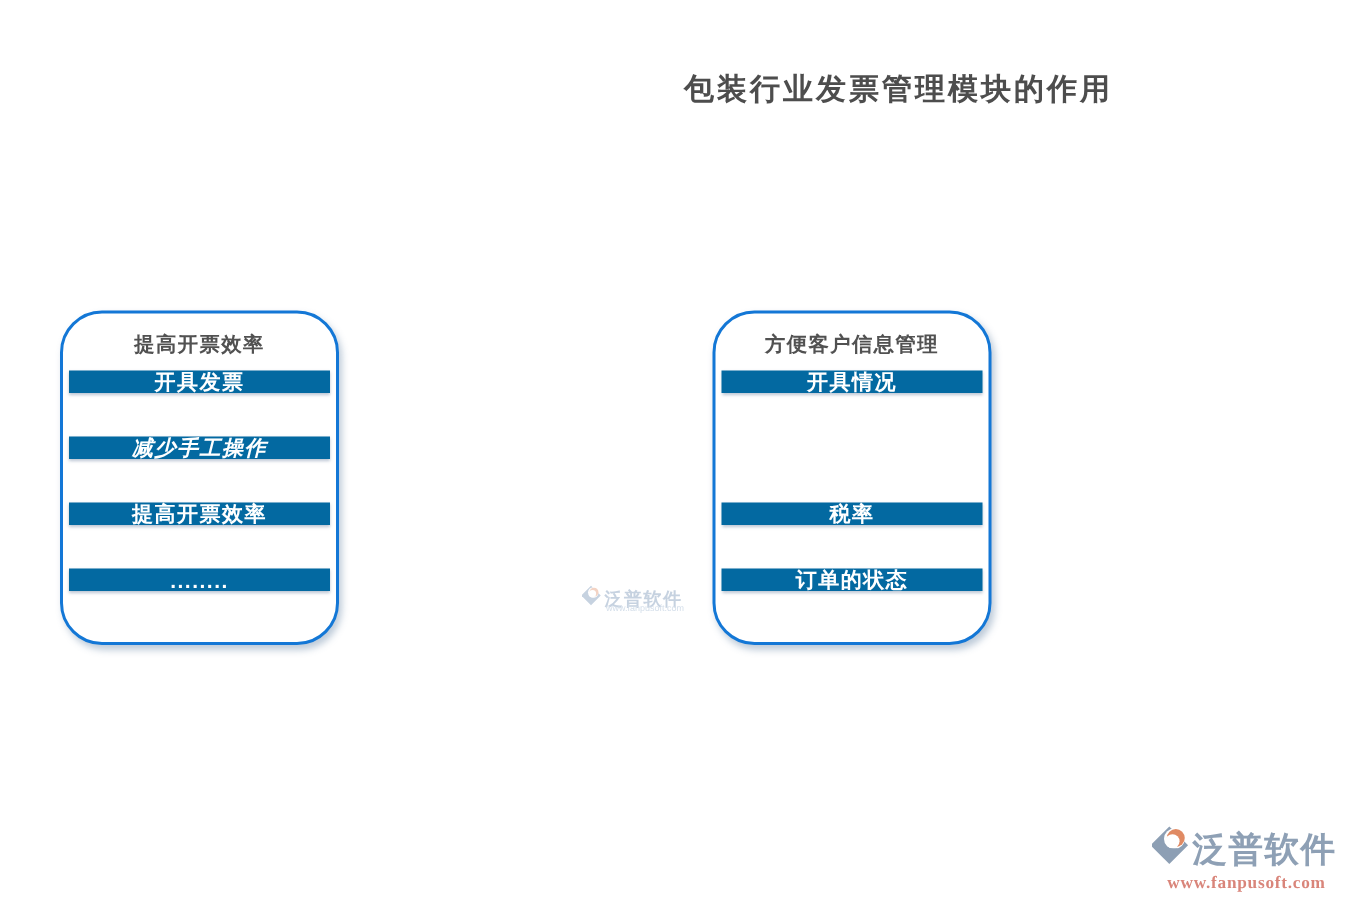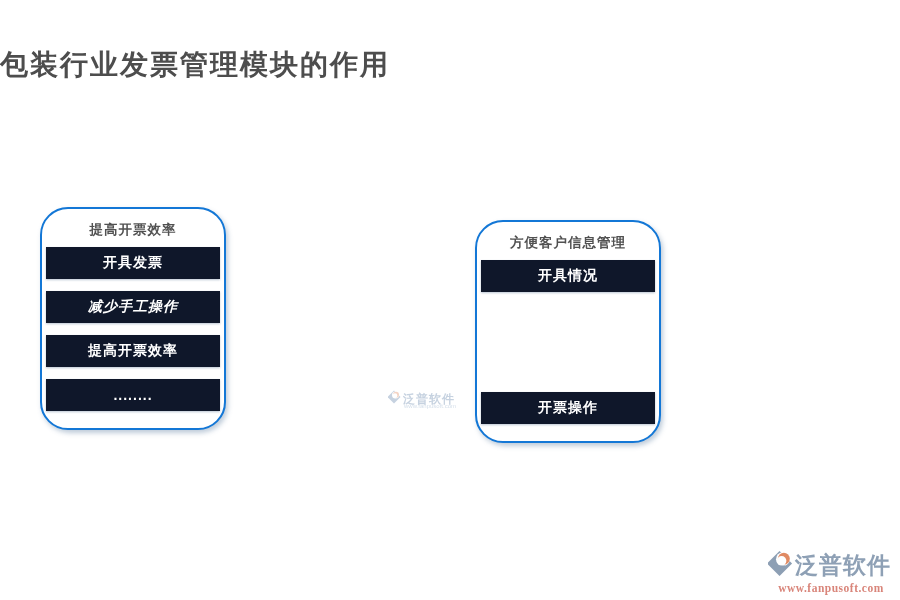--- a/index.html
+++ b/index.html
@@ -13,59 +13,59 @@
     width: 900px;
     height: 600px;
     background: #ffffff;
     overflow: hidden;
   }
   .page-title {
     position: absolute;
     left: 0;
     top: 46px;
     width: 742px;
-    text-align: left;
+    text-align: right;
     font-family: Liberation Sans, sans-serif;
-    font-size: 28px;
+    font-size: 20px;
     font-weight: 700;
     letter-spacing: 2px;
     color: #4d4d4d;
   }
   .card {
     position: absolute;
     top: 207px;
     width: 186px;
     height: 223px;
     background: #ffffff;
     border: 2.5px solid #1377d6;
     border-radius: 28px;
     box-shadow: 2px 3px 5px rgba(110, 140, 170, 0.45);
     box-sizing: border-box;
   }
   .card-1 { left: 40px; padding-left: 40px; }
   .card-2 { left: 258px; }
-  .card-3 { left: 475px; margin-top: 13px; }
+  .card-3 { left: 475px; }
   .card-4 { left: 695px; }
   .card-header {
     position: absolute;
     top: 12px;
     left: 0;
     right: 0;
     text-align: center;
     font-size: 13.5px;
     font-weight: 700;
     color: #515151;
     letter-spacing: 1px;
   }
   .card-btn {
     position: absolute;
     left: 4px;
     right: 4px;
-    height: 32px;
-    background: #0f172a;
+    height: 15px;
+    background: #0369a1;
     color: #ffffff;
     font-size: 14px;
     font-weight: 700;
     letter-spacing: 1px;
     display: flex;
     align-items: center;
     justify-content: center;
     box-shadow: 0 1px 2px rgba(60, 90, 130, 0.35);
   }
   .btn-row-0 { top: 38px; }
@@ -136,21 +136,22 @@
     <div class="card-btn btn-row-0">开具发票</div>
     <div class="card-btn btn-row-1">减少手工操作</div>
     <div class="card-btn btn-row-2">提高开票效率</div>
     <div class="card-btn btn-row-3">........</div>
   </div>
 
 
   <div class="card card-3">
     <div class="card-header">方便客户信息管理</div>
     <div class="card-btn btn-row-0">开具情况</div>
-    <div class="card-btn btn-row-3">开票操作</div>
+    <div class="card-btn btn-row-2">税率</div>
+    <div class="card-btn btn-row-3">订单的状态</div>
   </div>
 
 
   <div class="watermark">
     <span>
       <svg width="13" height="14" viewBox="0 0 26 28">
         <path d="M12 1 L25 14 L12 27 L-1 14 Z" fill="#8fa6c2"></path>
         <circle cx="15" cy="10" r="7" fill="#ffffff"></circle>
         <circle cx="16" cy="9.5" r="6" fill="#e8a98b"></circle>
         <circle cx="14" cy="11.5" r="4.8" fill="#ffffff"></circle>

